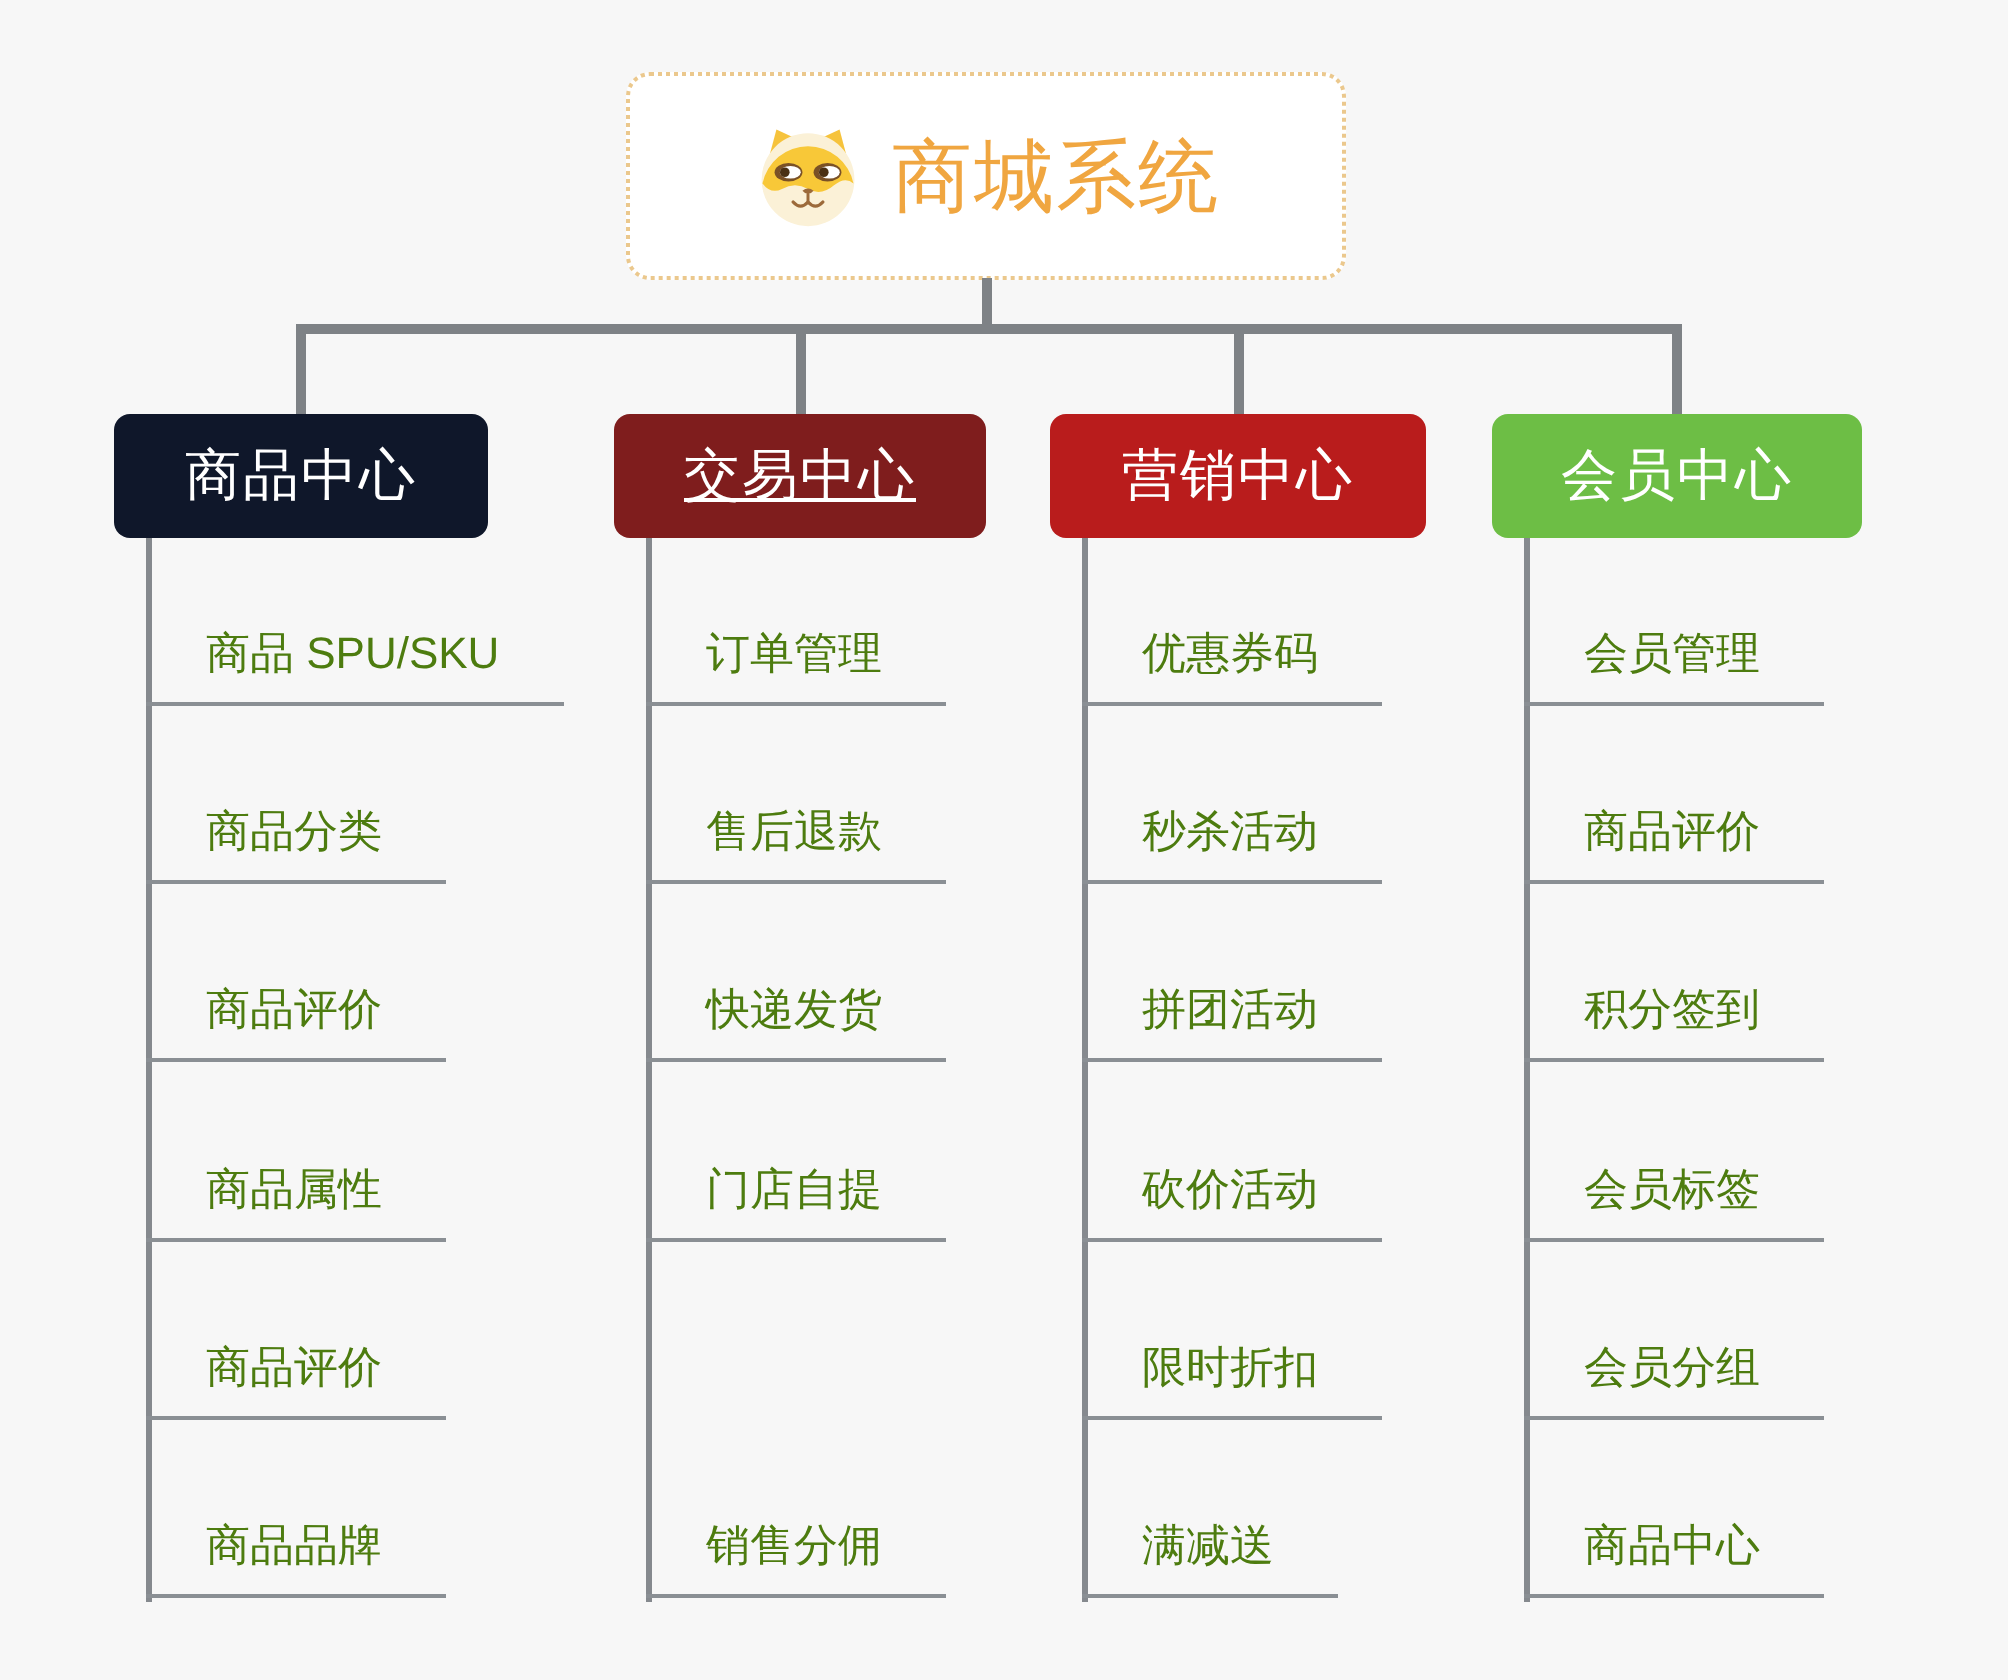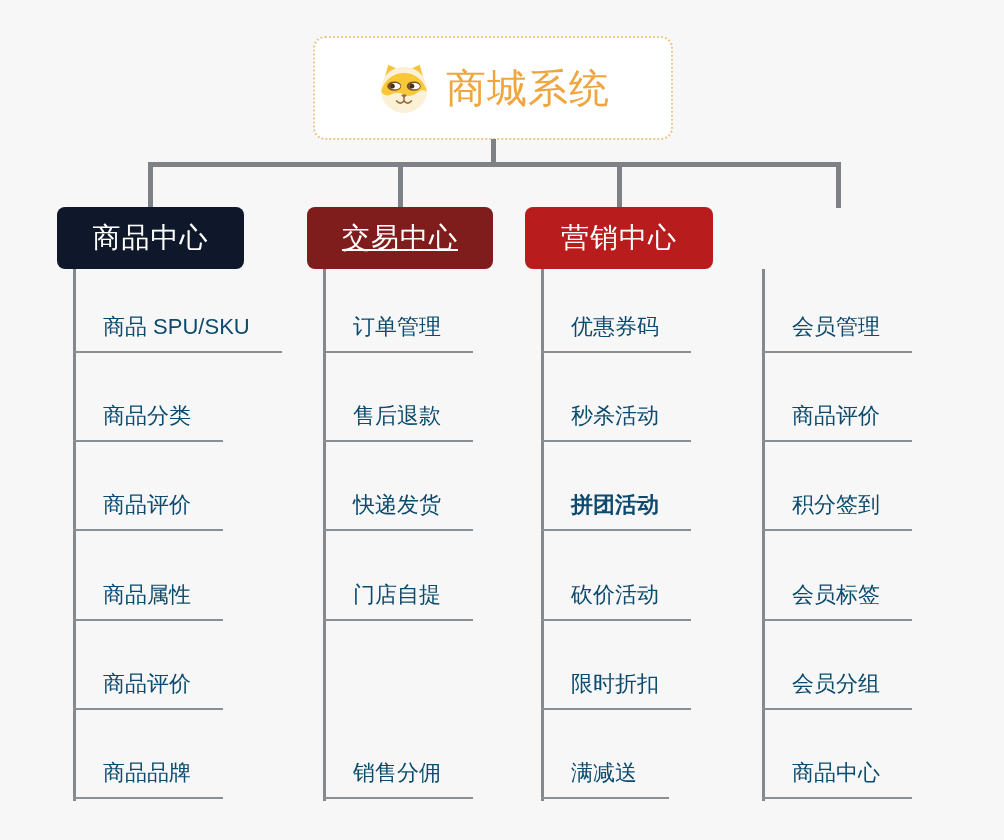--- a/index.html
+++ b/index.html
@@ -35,21 +35,21 @@
     color:#FFFFFF;font-size:28px;font-weight:500;letter-spacing:1px;
     white-space:nowrap;box-sizing:border-box;
   }
 
   
   .leaf-line{position:absolute;width:3px;background:#85898E;}
   .leaf{
     position:absolute;height:40px;box-sizing:border-box;
     padding:0 32px 10px 30px;
     border-bottom:2px solid #8A8F94;
-    font-size:22px;line-height:28px;color:#0c4a6e;
+    font-size:22px;line-height:28px;color:#4d7c0f;
     white-space:nowrap;width:max-content;
   }
 </style>
 </head>
 <body>
 
 <div id="stage">
 
   <div class="root-topic">
     <svg width="56" height="52" viewBox="0 0 60 56" aria-hidden="true">
@@ -88,25 +88,26 @@
     <div class="leaf" style="left: 323px; top: 313px;">订单管理</div>
     <div class="leaf" style="left: 323px; top: 402px;">售后退款</div>
     <div class="leaf" style="left: 323px; top: 491px;">快递发货</div>
     <div class="leaf" style="left: 323px; top: 581px;">门店自提</div>
     <div class="leaf" style="left: 323px; top: 759px;">销售分佣</div>
     <div class="conn v" style="left: 616.5px; top: 162px; height: 46px;"></div>
     <div class="branch-box" style="left: 525px; width: 188px; background: #b91c1c;">营销中心</div>
     <div class="leaf-line" style="left: 541px; top: 269px; height: 532px;"></div>
     <div class="leaf" style="left: 541px; top: 313px;">优惠券码</div>
     <div class="leaf" style="left: 541px; top: 402px;">秒杀活动</div>
-    <div class="leaf" style="left: 541px; top: 491px; font-weight: bold;">拼团活动</div>
+    <div class="leaf" style="left: 541px; top: 491px;">拼团活动</div>
     <div class="leaf" style="left: 541px; top: 581px;">砍价活动</div>
     <div class="leaf" style="left: 541px; top: 670px;">限时折扣</div>
     <div class="leaf" style="left: 541px; top: 759px;">满减送</div>
     <div class="conn v" style="left: 836px; top: 162px; height: 46px;"></div>
+    <div class="branch-box" style="left: 746px; width: 185px; background: rgb(109, 190, 69);">会员中心</div>
     <div class="leaf-line" style="left: 762px; top: 269px; height: 532px;"></div>
     <div class="leaf" style="left: 762px; top: 313px;">会员管理</div>
     <div class="leaf" style="left: 762px; top: 402px;">商品评价</div>
     <div class="leaf" style="left: 762px; top: 491px;">积分签到</div>
     <div class="leaf" style="left: 762px; top: 581px;">会员标签</div>
     <div class="leaf" style="left: 762px; top: 670px;">会员分组</div>
     <div class="leaf" style="left: 762px; top: 759px;">商品中心</div>
   </div>
 
 </body></html>

